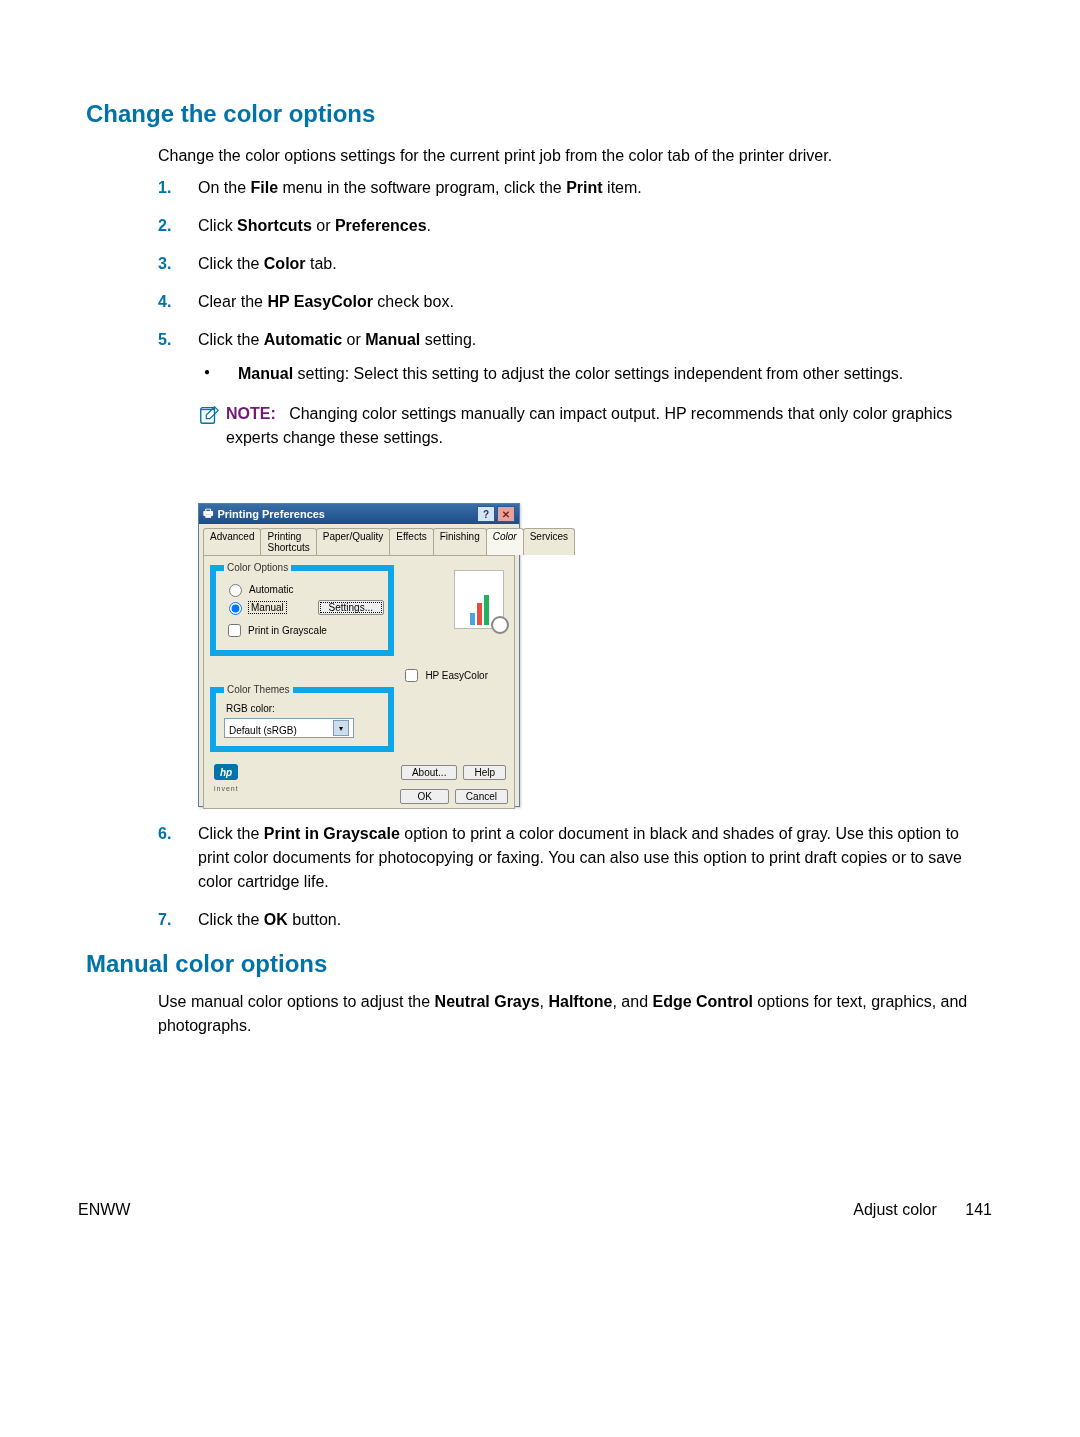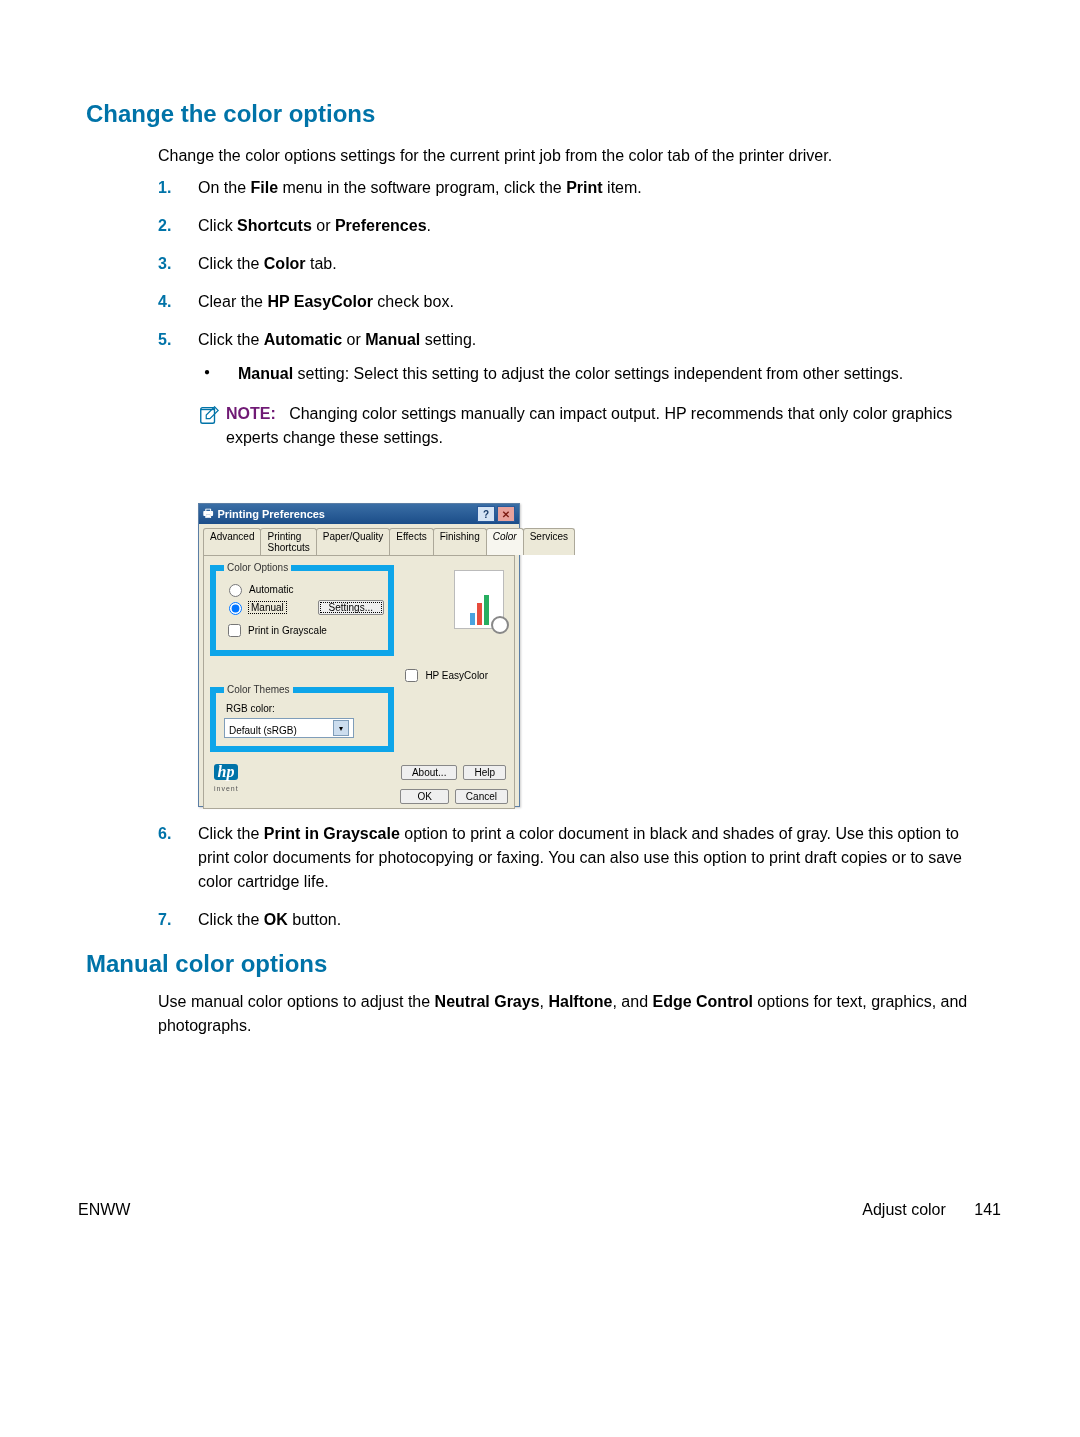--- a/index.html
+++ b/index.html
@@ -180,28 +180,28 @@
   }
   .combo .dd {
     width: 14px; height: 14px; background: #cde; border: 1px solid #7f9db9;
     display: flex; align-items: center; justify-content: center; font-size: 8px;
   }
   .hp-logo {
     position: absolute; left: 10px; bottom: 28px;
     width: 24px; height: 16px; border-radius: 3px; background: #0073a8;
     color: #fff; font-style: italic; font-weight: bold;
     display: flex; align-items: center; justify-content: center;
-    font-size: 16px; font-family: Liberation Serif, serif;
+    font-size: 10px; font-family: Liberation Sans, sans-serif;
   }
   .invent { position: absolute; left: 10px; bottom: 16px; font-size: 7px; color: #555; letter-spacing: 1px; }
   .dlg-btns-a { position: absolute; right: 8px; bottom: 28px; display: flex; gap: 6px; }
   .dlg-btns-b { position: absolute; right: 6px; bottom: 4px; display: flex; gap: 6px; }
 
   .footer-left  { position: absolute; left: 78px;  bottom: 218px; font-size: 16px; }
-  .footer-right { position: absolute; right: 79px; bottom: 218px; font-size: 16px; }
+  .footer-right { position: absolute; right: 88px; bottom: 218px; font-size: 16px; }
   .pagenum      { margin-left: 24px; }
 
   .note-svg { width: 22px; height: 22px; }
 </style>
 </head>
 <body>
 
 <div class="page">
 
   <div class="h-title" style="top:100px">Change the color options</div>

